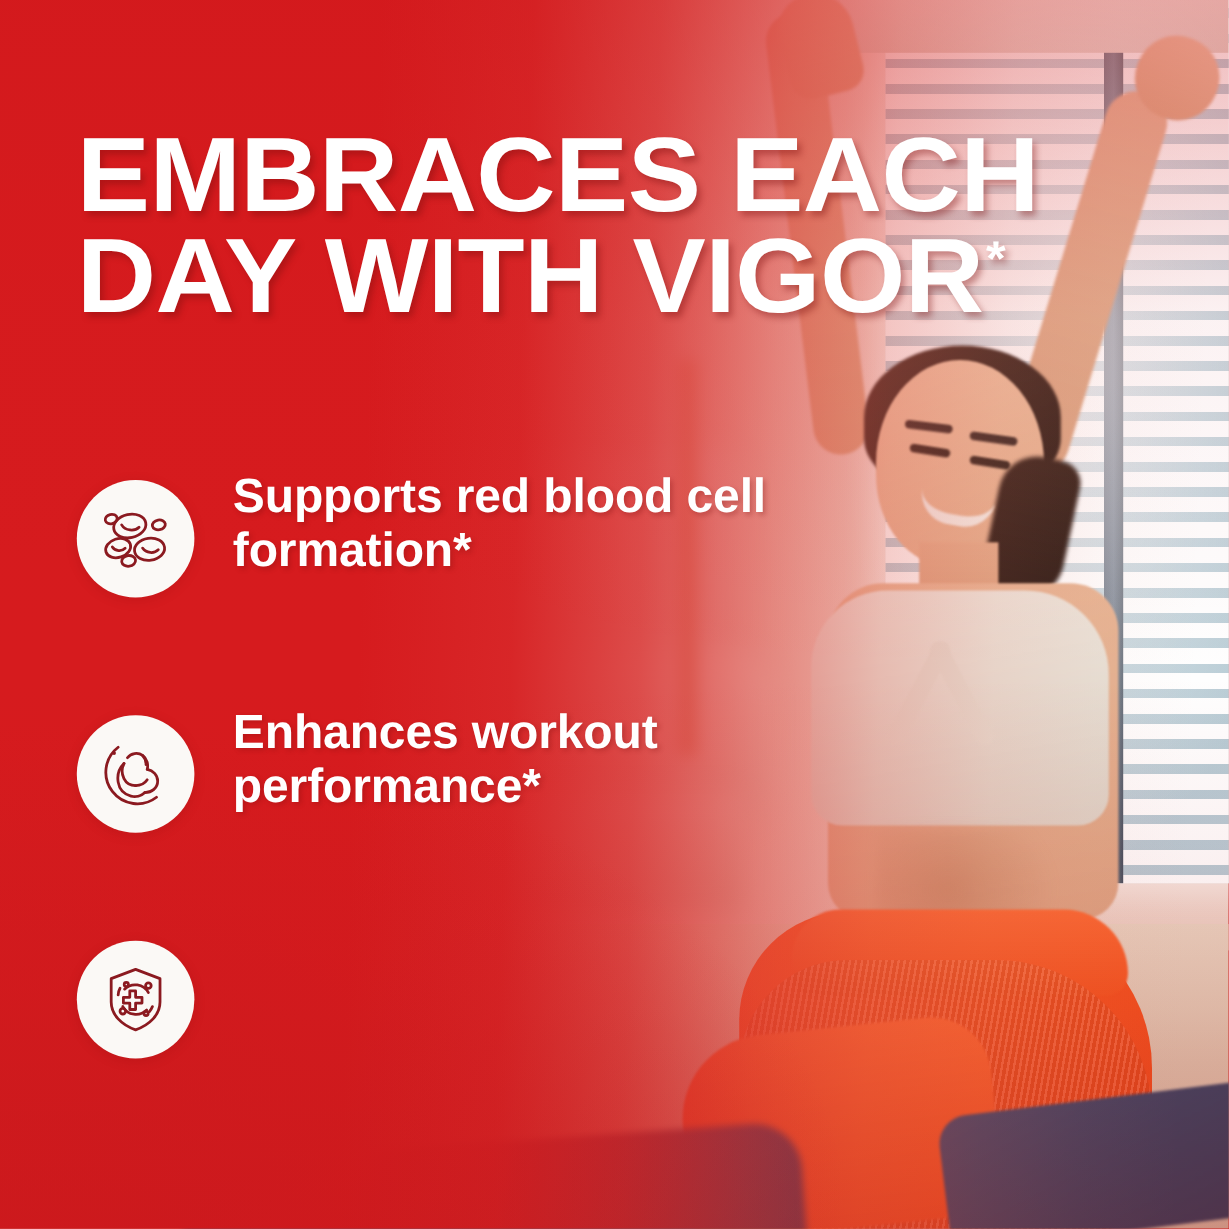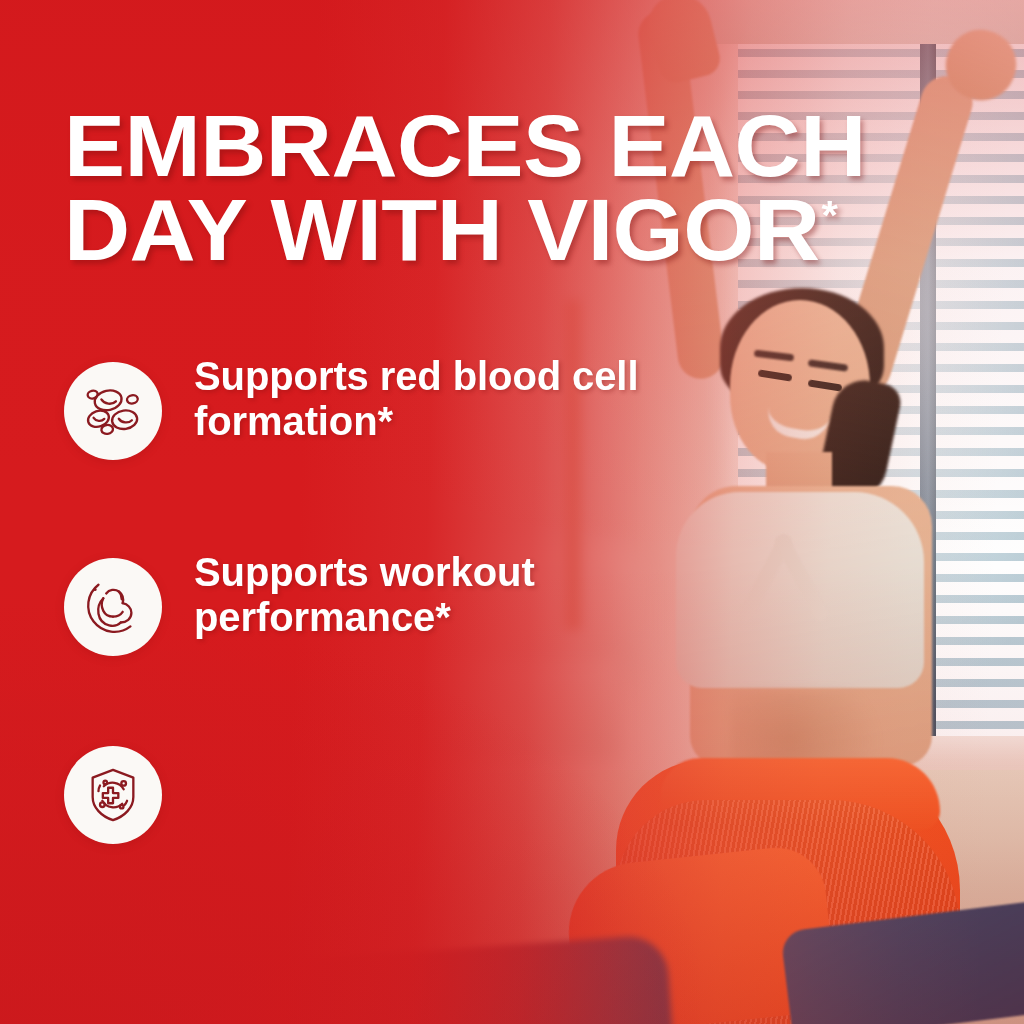--- a/index.html
+++ b/index.html
@@ -278,20 +278,21 @@
 
   .benefits{
     position:absolute; left:64px; top:352px; width:620px;
   }
   .benefit{
     position:relative;
     display:flex;
     align-items:flex-start;
     margin-bottom:20px;
     min-height:118px;
+    margin-top:38px;
   }
   .benefit .badge{
     flex:0 0 auto;
     width:98px; height:98px;
     border-radius:50%;
     background:#fbf9f6;
     display:flex; align-items:center; justify-content:center;
     box-shadow:0 2px 10px rgba(120,10,12,.18);
     margin-top:10px;
   }
@@ -406,21 +407,21 @@
               <circle cx="13.5" cy="14" r="1.6" fill="#8b1a20" stroke="none"></circle>
               <path d="M25 18c3-4 9-5 13-2 4 3 5 8 4 12"></path>
               <path d="M42 28c5 1 9 5 9 10 0 6-5 10-11 10"></path>
               <path d="M40 48c-3 3-8 4-12 3-6-1.5-10-6-11-12-1-6 1-12 5-16"></path>
               <path d="M22 23c-2 4-2 9 0 13 2 4 6 6 10 6"></path>
               <path d="M32 42c4 0 8-2 10-5"></path>
               <path d="M38 16c2 2 3 5 3 8"></path>
             </svg>
           </span>
         </div>
-        <div class="btext">Supports workout performance*</div>
+        <div class="btext">Enhances workout performance*</div>
       </div>
 
       <div class="benefit b3">
         <div class="badge">
           <span>
             <svg viewBox="0 0 64 64" fill="none" stroke="#8b1a20" stroke-width="2.4" stroke-linecap="round" stroke-linejoin="round">
               <path d="M32 6 53 14v20c0 11-9 20-21 24C20 54 11 45 11 34V14z"></path>
               <path d="M32 24.5v5.5h5.5v5H32v5.5h-5V35h-5.5v-5H27v-5.5z"></path>
               <path d="M22.5 23a13 13 0 0 1 20.5 3"></path>
               <path d="M41.5 41a13 13 0 0 1-20.5-3"></path>

